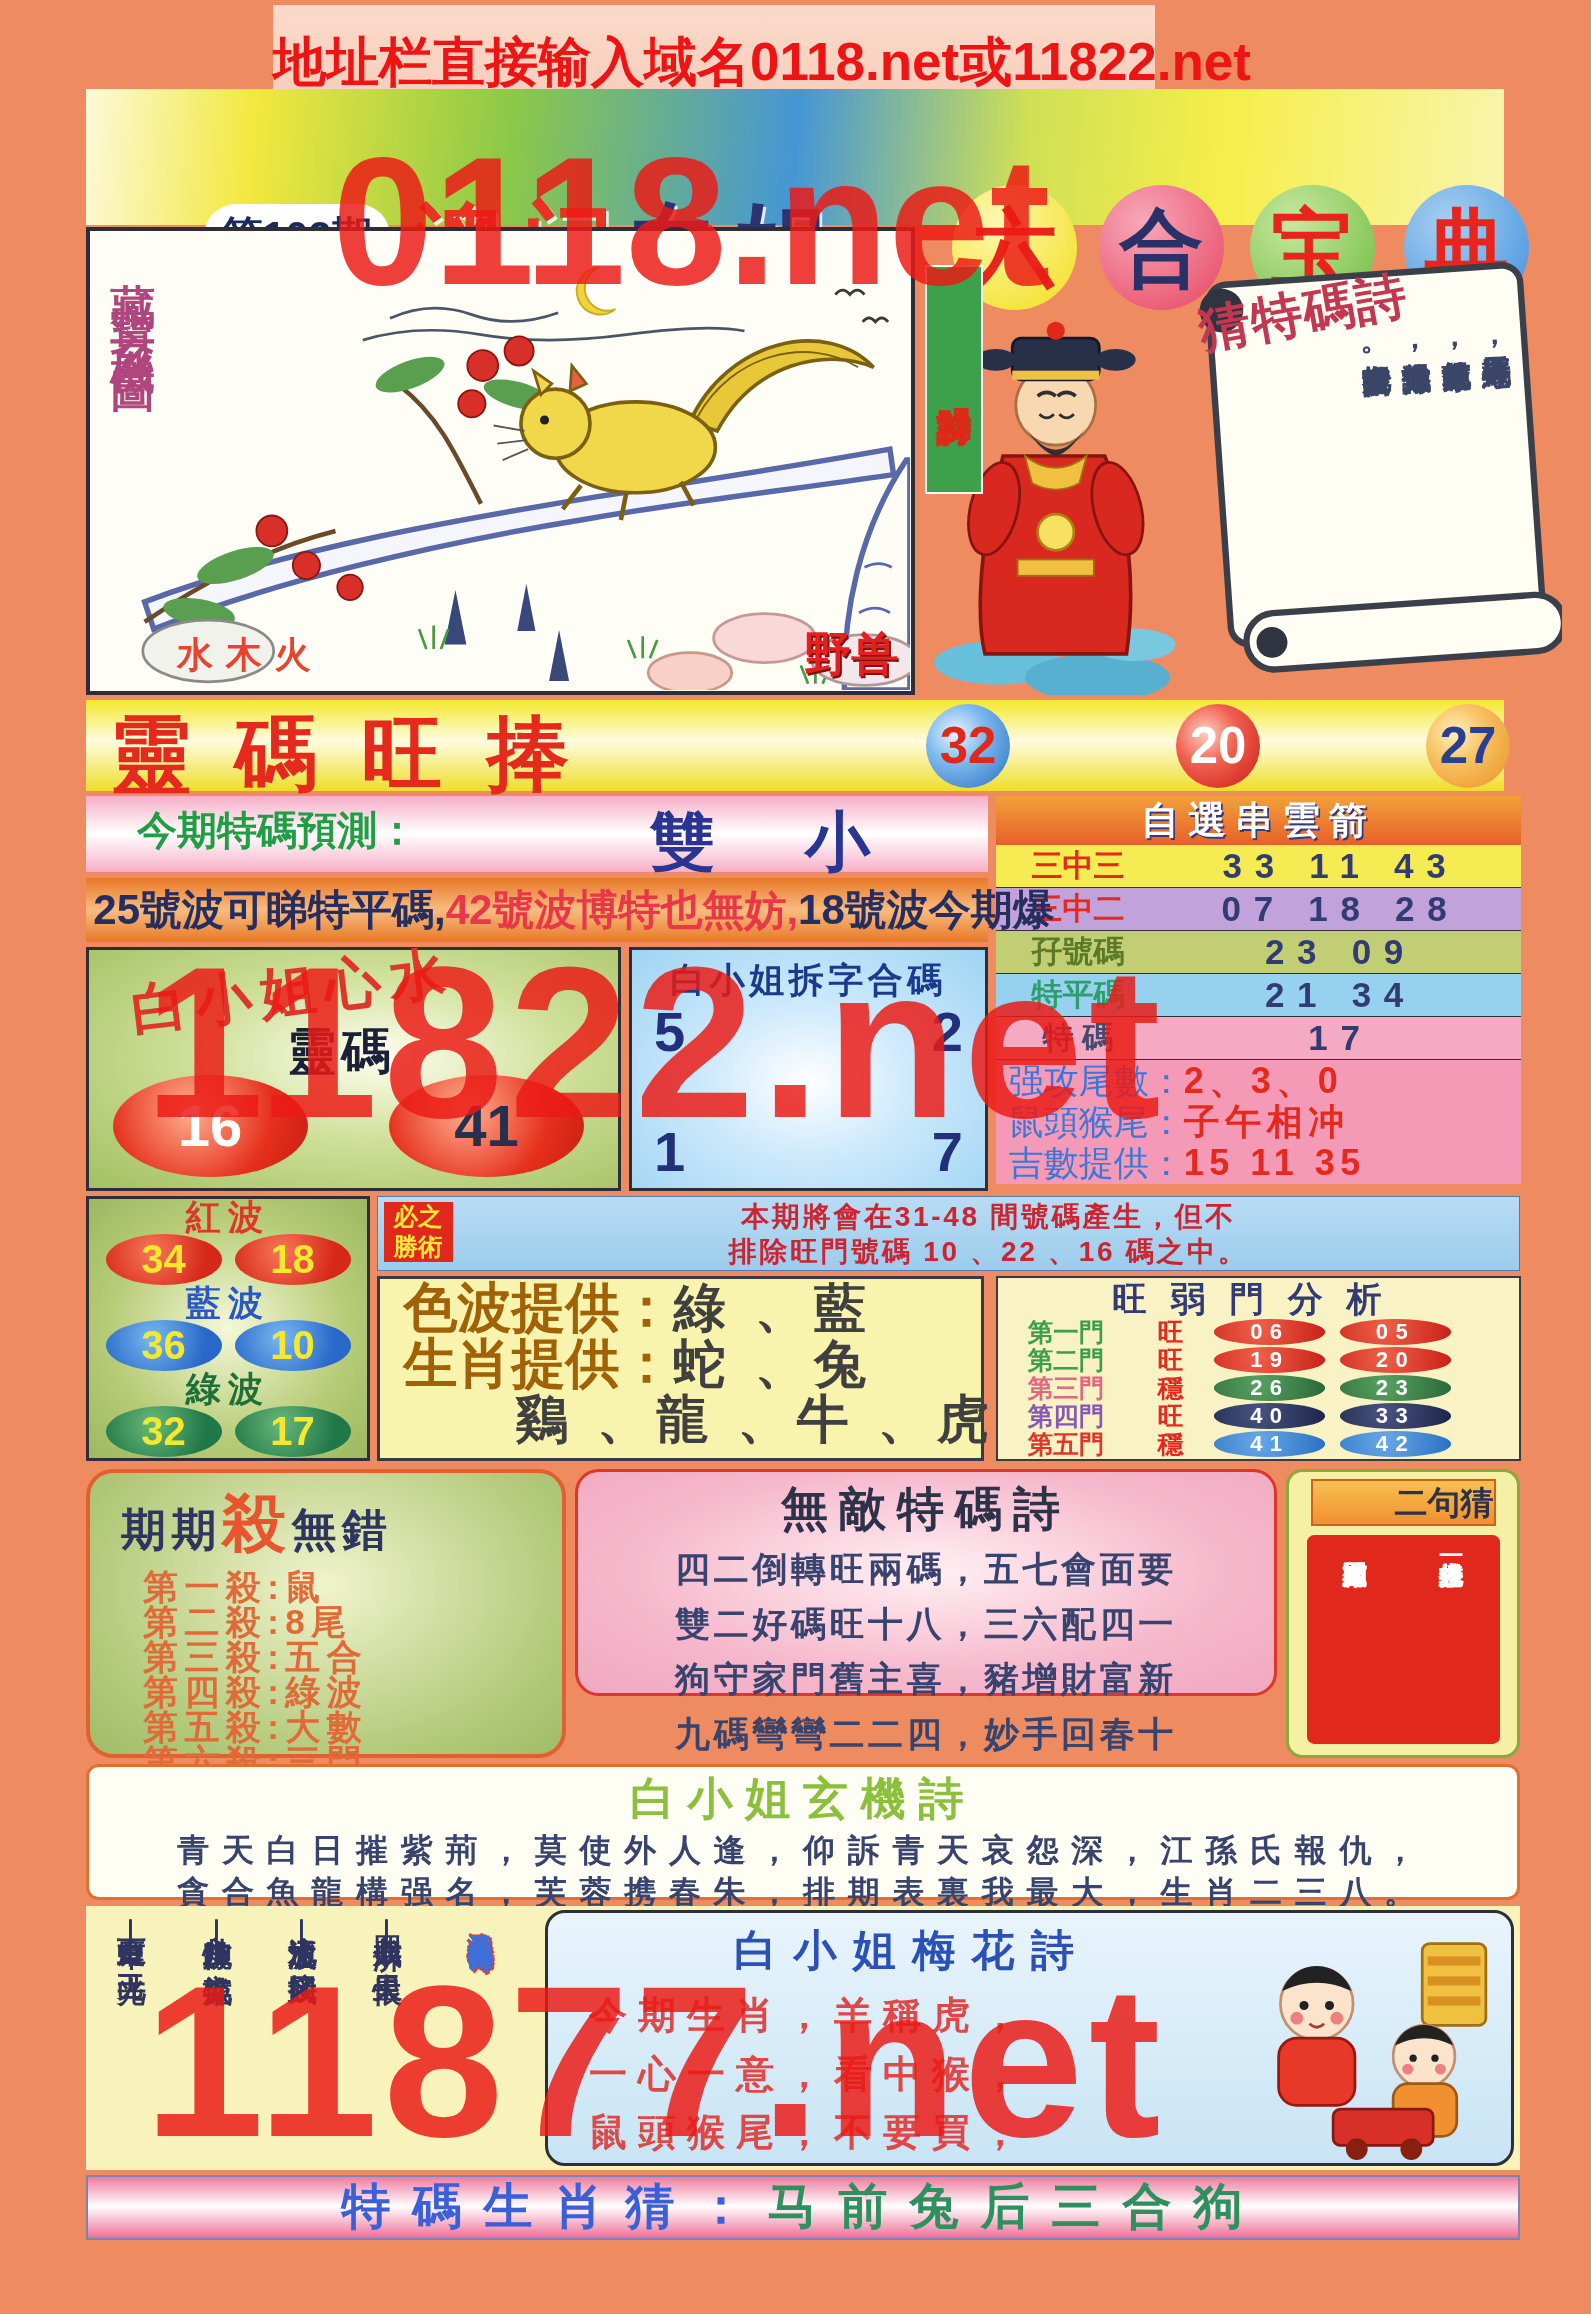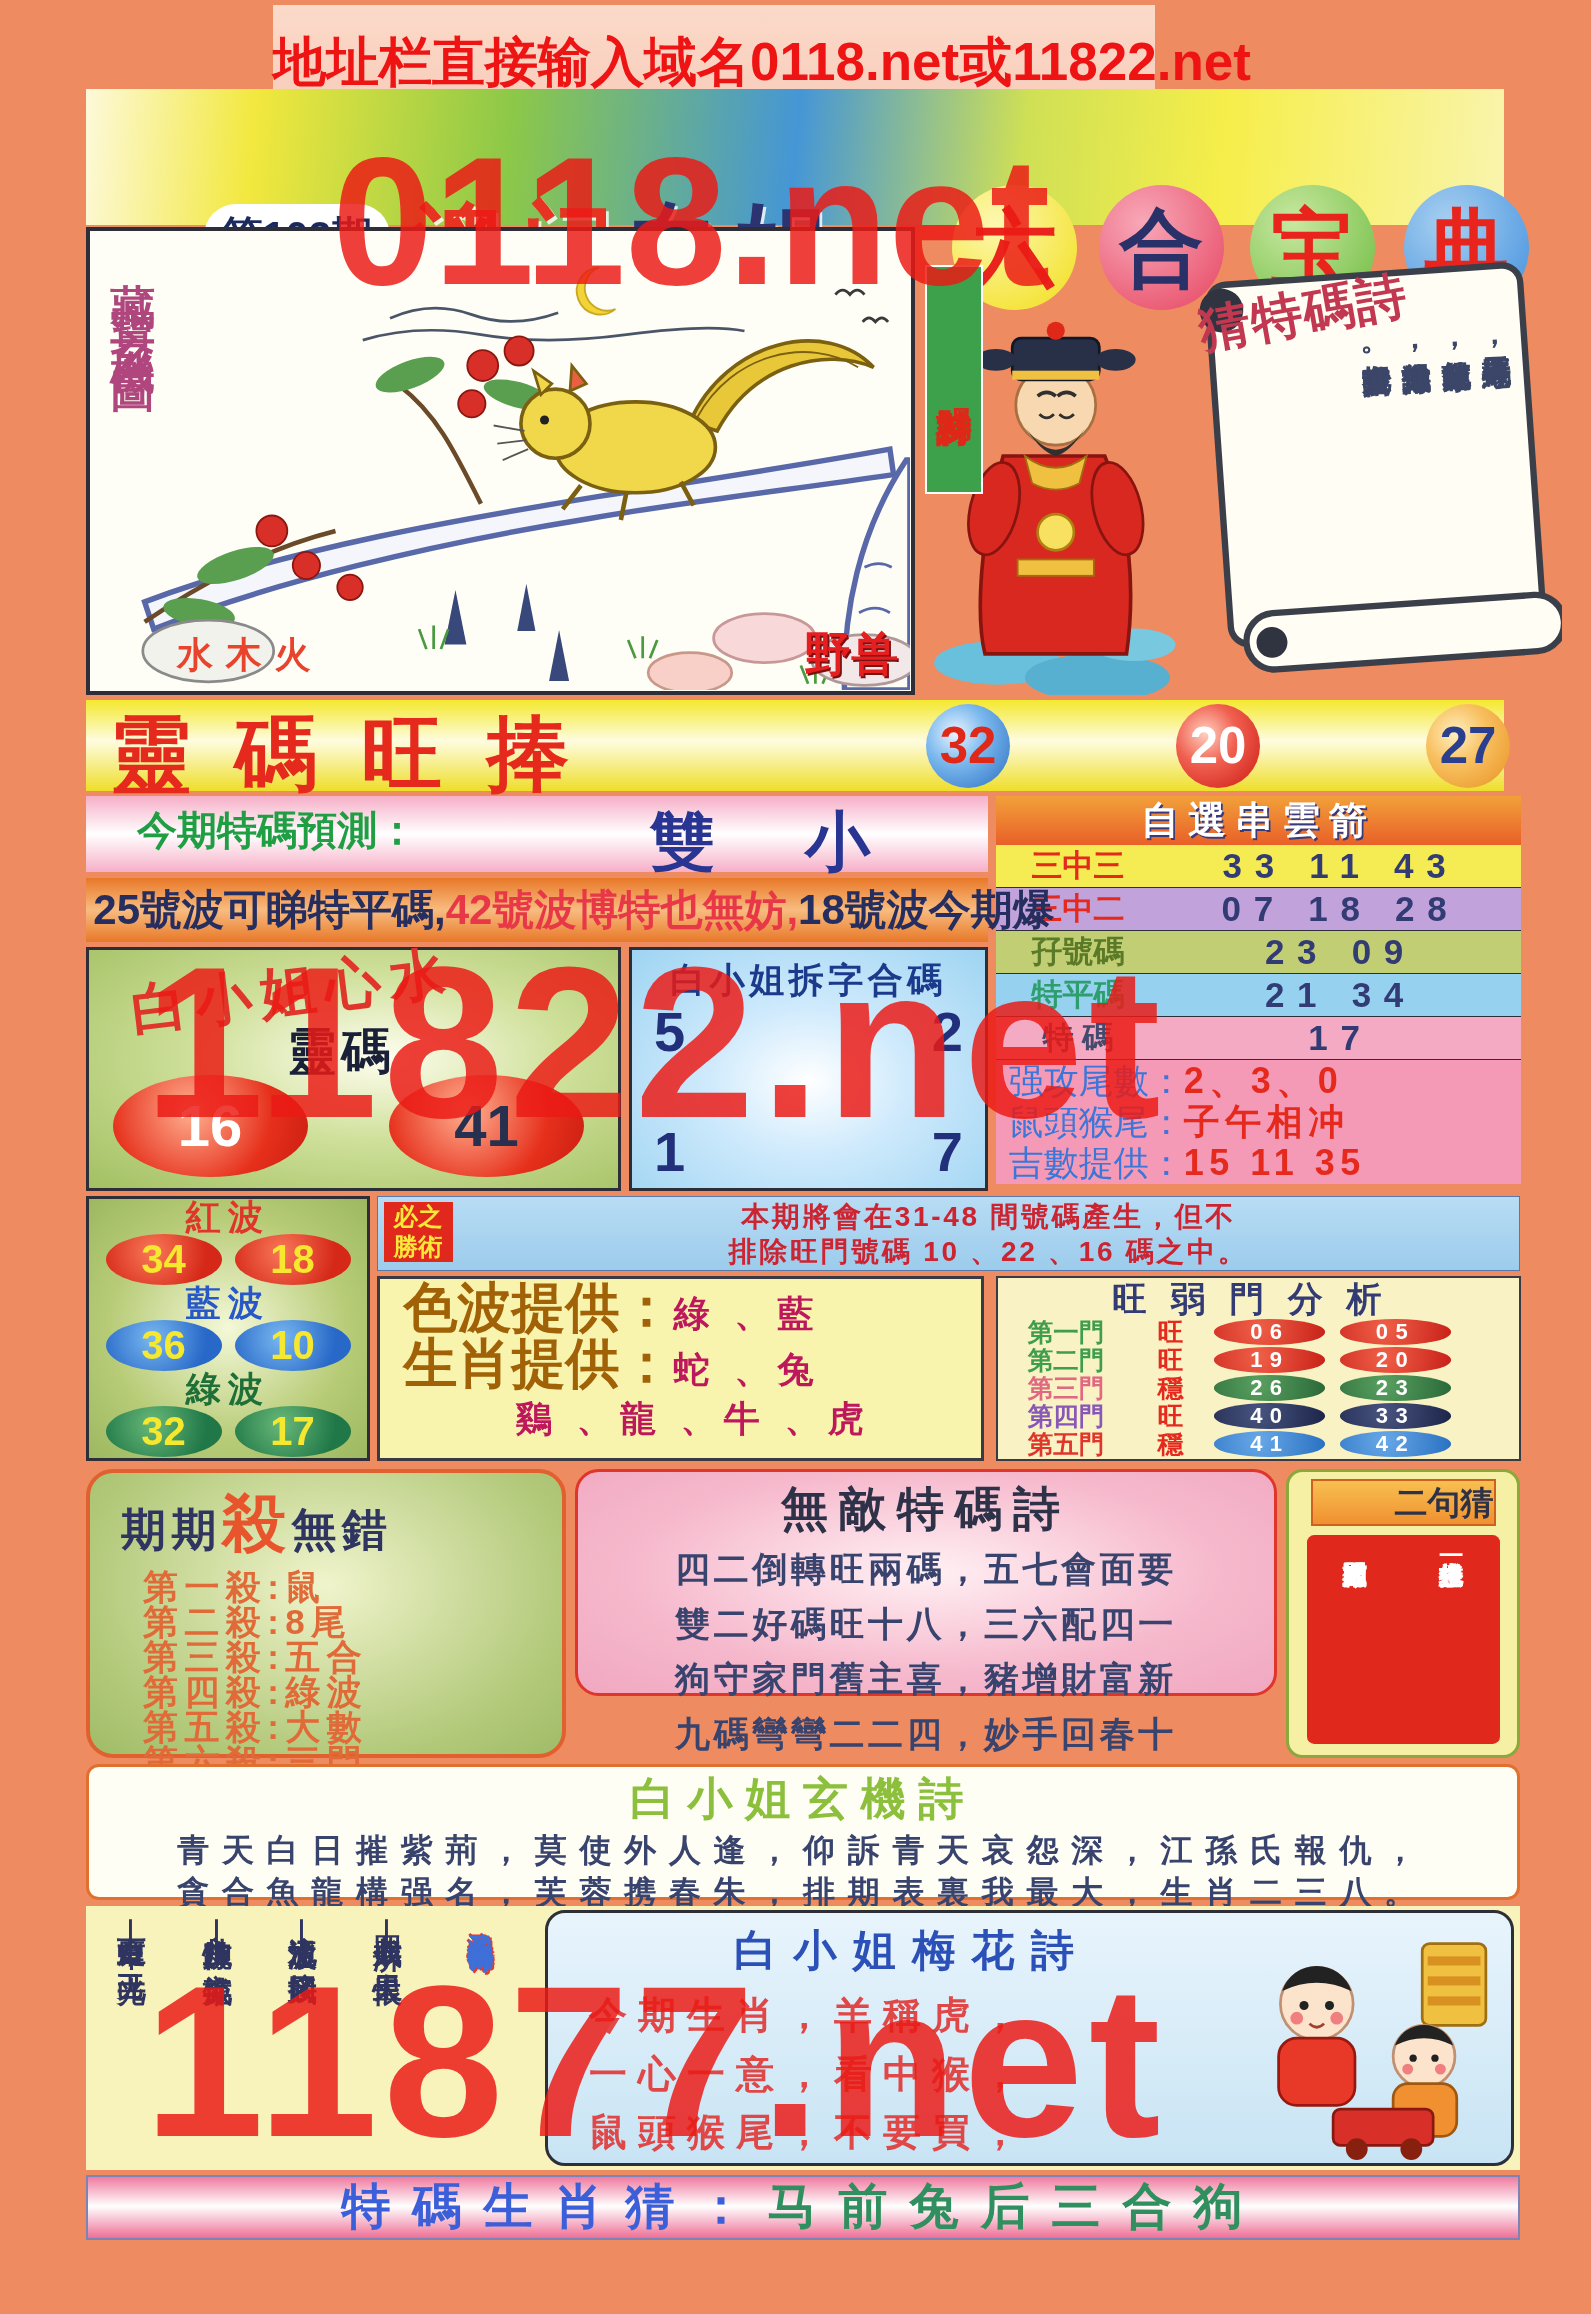--- a/index.html
+++ b/index.html
@@ -116,21 +116,21 @@
     border:1.8px solid #5878a8;box-sizing:border-box;display:flex;}
   #seal{width:69px;height:60px;margin:4.5px 5.5px;background:#e0281c;color:#f8e838;font-size:24.5px;font-weight:800;
     line-height:30px;text-align:center;}
   #range .lines{flex:1;text-align:center;color:#cc2430;font-weight:800;font-size:28px;line-height:35px;
     padding-top:1.8px;letter-spacing:2.7px;}
 
   
   #provide{left:377px;top:1276px;width:607px;height:185px;border:3.6px solid #3a3a44;box-sizing:border-box;background:#f8f4ae;}
   .pline{height:56px;line-height:56px;padding-left:23.6px;white-space:nowrap;}
   .pl{font-size:54px;font-weight:900;color:#a16207;}
-  .pv{font-size:36px;font-weight:900;color:#be185d;letter-spacing:7.3px;}
+  .pv{font-size:52px;font-weight:900;color:#404040;letter-spacing:7.3px;}
   #pline3{padding-left:136px;}
 
   
   #gate{left:996px;top:1276px;width:525px;height:185px;border:2.7px solid #3a3a44;box-sizing:border-box;background:#f8f2c4;}
   #gate .tit{text-align:center;font-size:35px;font-weight:900;color:#323b74;letter-spacing:23.6px;height:40px;line-height:42px;}
   .grow{display:flex;height:28px;align-items:center;}
   .gg{width:136px;font-size:25.5px;font-weight:800;text-align:center;}
   .g1,.g2{color:#3f9e4e;} .g3{color:#e06880;} .g4{color:#8858b8;} .g5{color:#e0352a;}
   .gs{width:73px;color:#e5291d;font-size:26px;font-weight:900;text-align:center;}
   .gn{width:111px;height:25.5px;border-radius:50%;margin:0 7.3px;color:#fff;font-size:22px;font-weight:800;

